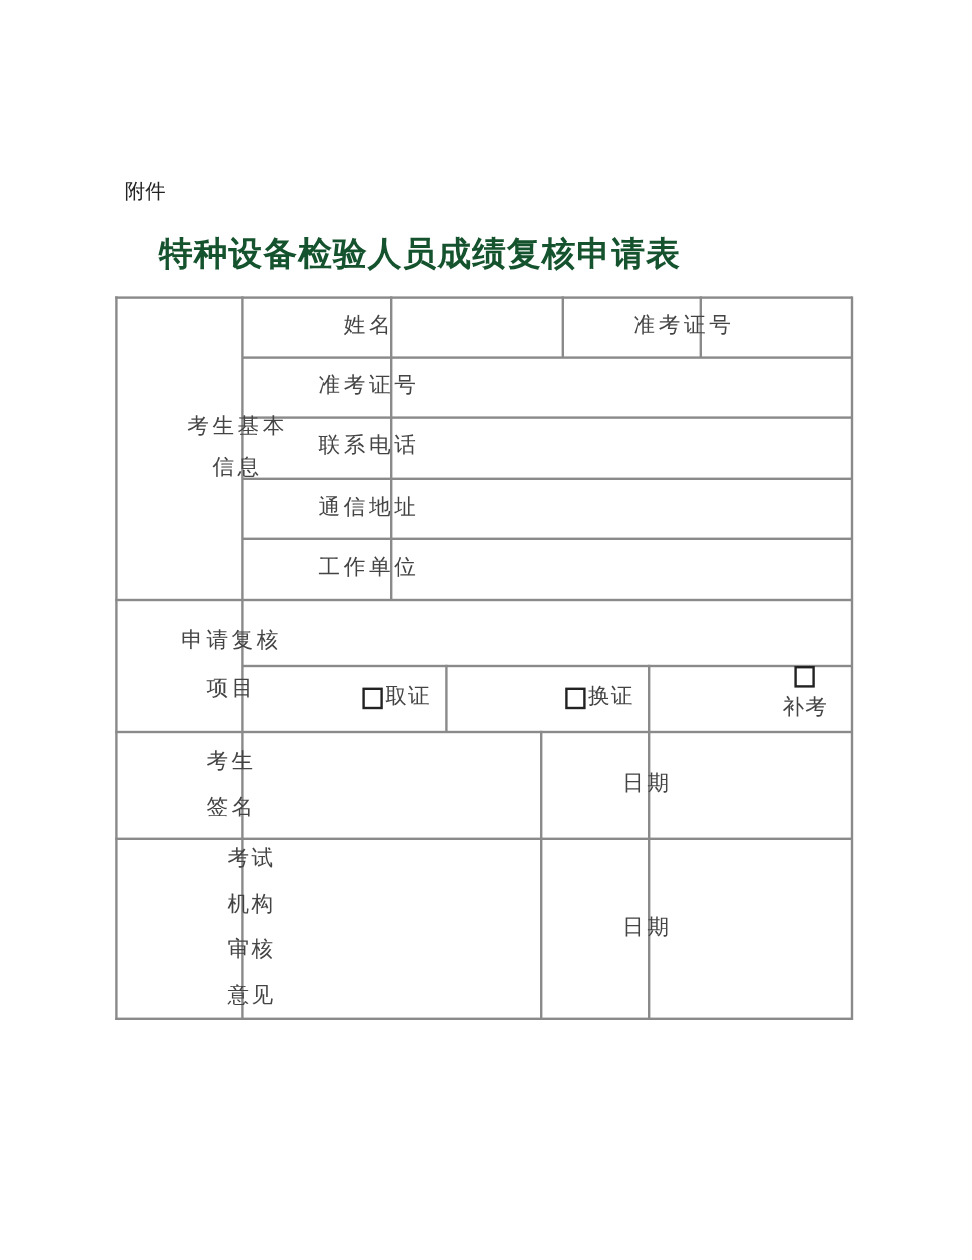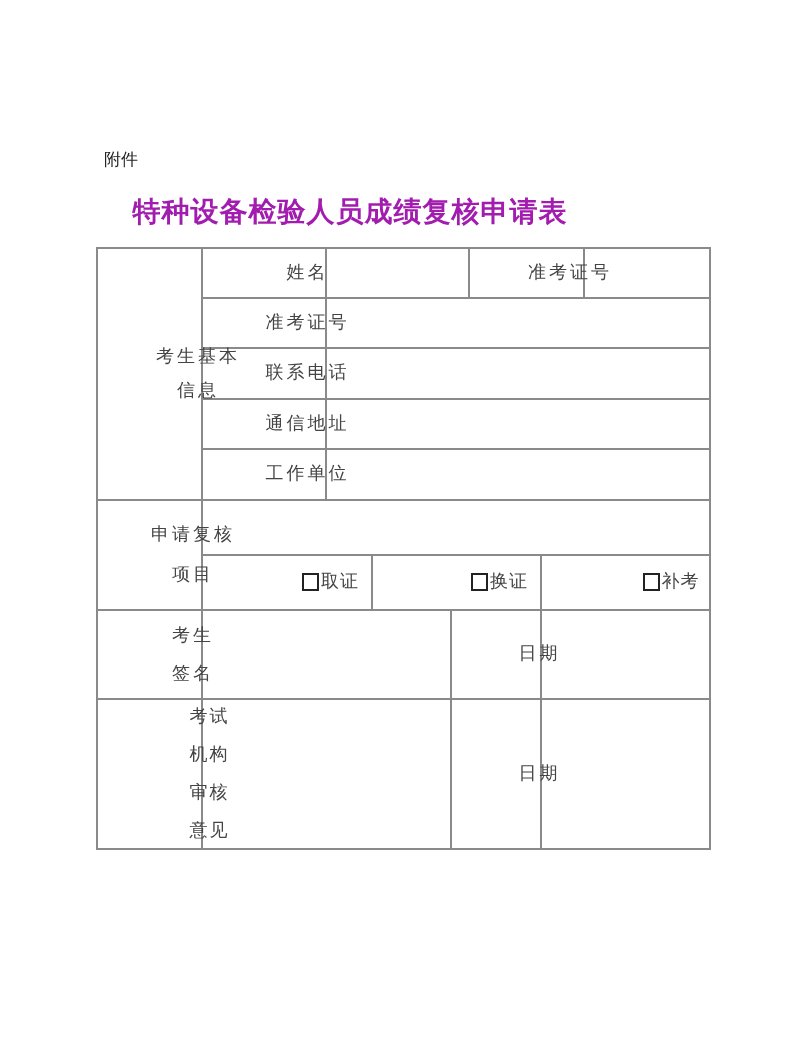--- a/index.html
+++ b/index.html
@@ -1,18 +1,18 @@
 <!DOCTYPE html>
 <html><head>
 <meta charset="utf-8">
 <style>
   html, body { margin:0; padding:0; background:#fff; }
   body { width:810px; height:1050px; position:relative; overflow:hidden; font-family:"DejaVu Serif","Liberation Serif",serif; color:#333; }
   .attach { position:absolute; left:104px; top:148px; font-size:17px; font-weight:normal; font-family:"DejaVu Sans","Liberation Sans",sans-serif; color:#222; }
-  .title { position:absolute; left:0; width:690px; top:193px; text-align:center; font-size:28px; font-weight:bold; color:#a21caf; letter-spacing:1px; padding-left:10px; box-sizing:border-box; }
+  .title { position:absolute; left:0; width:690px; top:193px; text-align:center; font-size:28px; font-weight:bold; color:#14532d; letter-spacing:1px; padding-left:10px; box-sizing:border-box; }
   .cell { position:absolute; box-sizing:border-box; display:flex; align-items:center; justify-content:center; text-align:center; font-size:18px; letter-spacing:3px; color:#444; line-height:1.9;margin-left:44px; }
   .line { position:absolute; background:#8a8a8a; }
   .h { height:1.5px; }
   .v { width:1.5px; }
   .chk { display:inline-block; width:13px; height:14px; border:2px solid #222; margin-right:2px; vertical-align:-2px; }
   .input { cursor:text; }
 </style>
 </head>
 <body>
 
@@ -71,21 +71,21 @@
   <div class="cell input" style="left:202px;top:500px;width:507px;height:54px;"></div>
 
   <div class="cell" style="left:202px;top:554px;width:169px;height:55px;letter-spacing:1px;">
     <span class="chk"></span>
       <span>取证</span>
   </div>
   <div class="cell" style="left:371px;top:554px;width:169px;height:55px;letter-spacing:1px;">
     <span class="chk"></span>
       <span>换证</span>
   </div>
-  <div class="cell" style="left:540px;top:554px;width:174px;height:55px;letter-spacing:1px;">
+  <div class="cell" style="left:540px;top:554px;width:174px;height:55px;letter-spacing:1px;flex-direction:column;">
     <span class="chk"></span>
       <span>补考</span>
   </div>
 
   <div class="cell" style="left:96px;top:609px;width:106px;height:89px;flex-direction:column;line-height:2.1;border-radius:31px;">
     <span>考生</span>
     <span>签名</span>
   </div>
   <div class="cell input" style="left:202px;top:610px;width:248px;height:88px;"></div>
   <div class="cell" style="left:451px;top:609px;width:89px;height:89px;">日期</div>

